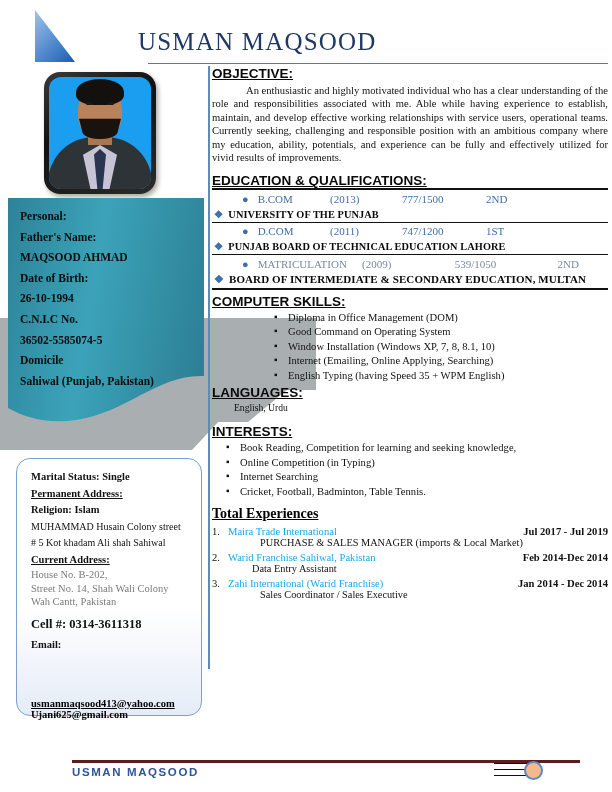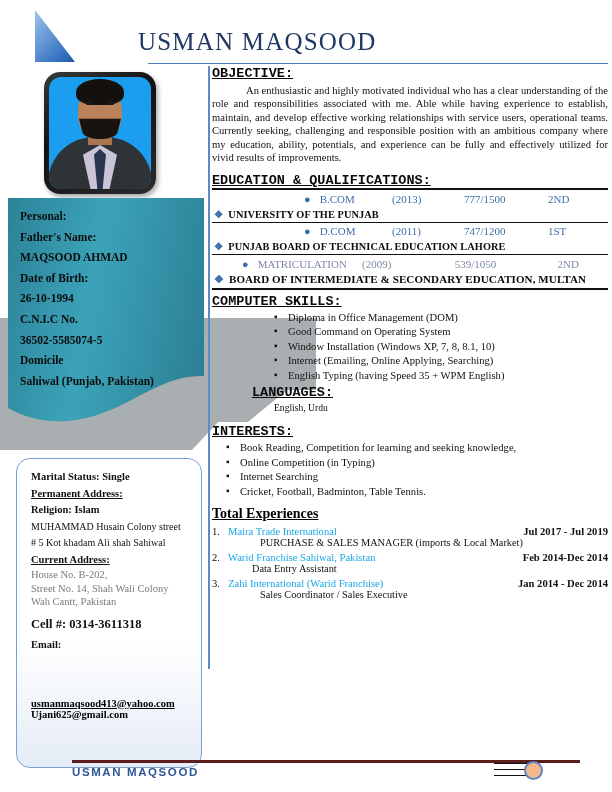--- a/index.html
+++ b/index.html
@@ -113,21 +113,21 @@
     position: absolute; left: 196px; top: 318px;
     width: 108px; height: 104px;
     background: #a9aeb0;
     clip-path: polygon(0 0, 108px 0, 108px 58px, 52px 104px, 0 104px);
     z-index: 0;
   }
 
   
   .contact-card {
     position: absolute; left: 16px; top: 458px;
-    width: 186px; height: 310px;
+    width: 186px; height: 258px;
     border: 1px solid #7a9fd0; border-radius: 14px;
     background: linear-gradient(180deg,#ffffff 0%,#ffffff 58%,#e5ecf7 100%);
     padding: 10px 12px 0 14px;
   }
   .cc-line { font-size: 10.5px; color: #111; line-height: 16.5px; font-weight: bold; }
   .cc-line.reg { font-weight: normal; font-size: 10px; }
   .cc-label-u { font-weight: bold; text-decoration: underline; font-size: 10.5px; }
   .cc-gray { color: #7a7a7a; font-weight: normal; font-size: 10.5px; line-height: 13.5px; }
   .cc-cell { font-weight: bold; font-size: 12.5px; margin-top: 7px; }
   .cc-email { font-weight: bold; font-size: 10.5px; text-decoration: underline; margin-top: 44px; }
@@ -135,38 +135,38 @@
 
   
   .right-col { position: absolute; left: 212px; top: 66px; width: 396px; z-index: 3; }
   .col-divider {
     position: absolute; left: 208px; top: 66px; width: 2px; height: 603px;
     background: #5b8bc4; z-index: 4;
   }
 
   .sec-head {
     font-size: 13.5px; font-weight: bold; color: #0a0a0a;
-    text-decoration: underline; font-family: Liberation Mono, monospace;
+    text-decoration: underline; font-family: Liberation Sans, sans-serif;
   }
 
   .obj-text {
     font-size: 10.6px; line-height: 13.4px; color: #111; text-align: justify;
     margin-top: 3px; text-indent: 34px;
   }
 
   
   .edu-wrap { margin-top: 9px; }
   .edu-head {
     display: flex; font-size: 9.6px; font-weight: bold; color: #3d6fa8;
     letter-spacing: .3px; margin: 6px 0 2px 0;
   }
   .edu-head span { text-decoration: underline; }
   .rule-thick { height: 2px; background: #111; }
   .rule-thin  { height: 1px; background: #111; }
-  .edu-row { display: flex; font-size: 11px; color: #3d6fa8; padding: 2.5px 0 2px 0; justify-content: flex-end; }
+  .edu-row { display: flex; font-size: 11px; color: #3d6fa8; padding: 2.5px 0 2px 0; }
   .edu-inst {
     font-size: 10.3px; font-weight: bold; color: #0a0a0a;
     padding: 1px 0 2px 2px; letter-spacing: .1px;
   }
   .edu-inst .dia { color: #3d6fa8; margin-right: 5px; }
   .c-deg { width: 118px; padding-left: 30px; }
   .c-yr  { width: 72px; }
   .c-mk  { width: 84px; }
   .c-dv  { width: 60px; }
   .bullet-dot { color: #3d6fa8; margin-right: 9px; }
@@ -318,21 +318,21 @@
       <div class="sec-head">COMPUTER SKILLS:</div>
       <ul class="blist skills-list">
         <li>Diploma in Office Management (DOM)</li>
         <li>Good Command on Operating System</li>
         <li>Window Installation (Windows XP, 7, 8, 8.1, 10)</li>
         <li>Internet (Emailing, Online Applying, Searching)</li>
         <li>English Typing (having Speed 35 + WPM English)</li>
       </ul>
     </div>
 
-    <div style="margin-top:2px;margin-left:40px;">
+    <div style="margin-top:2px;">
       <div class="sec-head">LANGUAGES:</div>
       <div class="lang-text">English, Urdu</div>
     </div>
 
     <div style="margin-top:11px;">
       <div class="sec-head">INTERESTS:</div>
       <ul class="blist int-list">
         <li style="width:300px;">Book Reading, Competition for learning and seeking knowledge,</li>
         <li>Online Competition (in Typing)</li>
         <li>Internet Searching</li>

